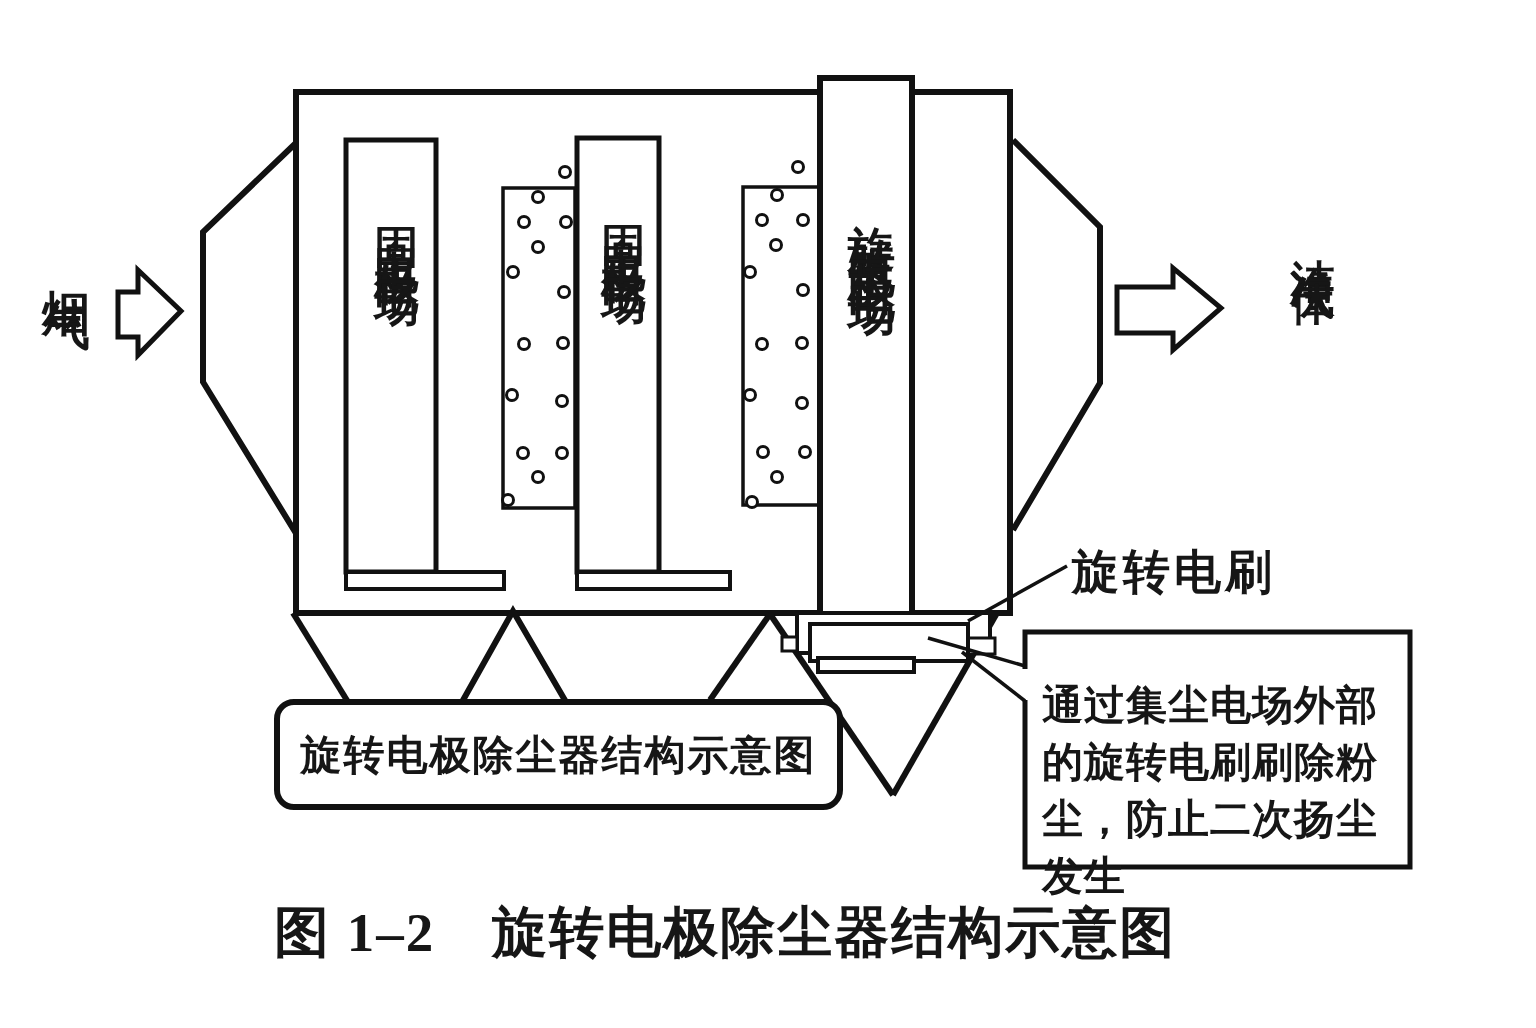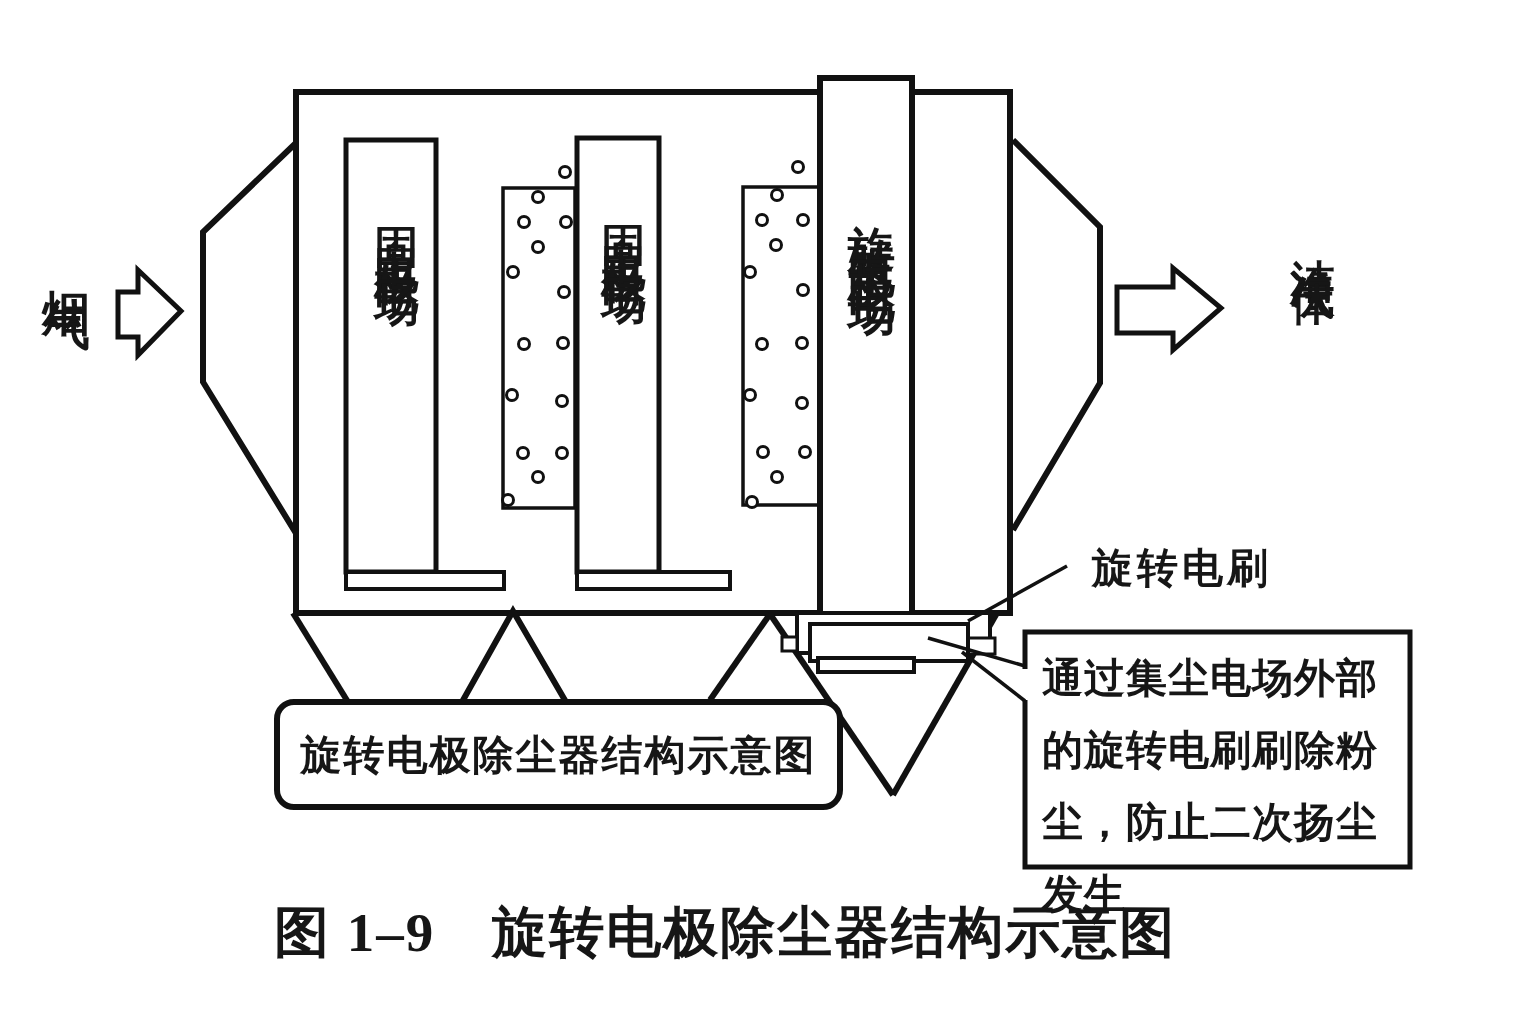--- a/index.html
+++ b/index.html
@@ -5,21 +5,21 @@
   html,body{margin:0;padding:0;background:#e8e8e8;}
   #stage{
     position:relative;width:1536px;height:1028px;background:#ffffff;
     font-family:"Liberation Sans",sans-serif;color:#111;overflow:hidden;
   }
   #linework{position:absolute;left:0;top:0;}
   .lbl{position:absolute;color:#161616;font-weight:bold;white-space:pre;}
   .vtext{writing-mode:vertical-rl;text-orientation:upright;}
   .center{display:flex;align-items:center;justify-content:center;white-space:nowrap;}
   .caption{font-family:"Liberation Serif",serif;text-align:center;letter-spacing:2px;}
-  .note{white-space:normal;line-height:72px;letter-spacing:1px;}
+  .note{white-space:normal;line-height:57px;letter-spacing:1px;margin-top:35px;}
 </style>
 </head>
 <body>
 
 <div id="stage">
 
   <svg id="linework" width="1536" height="1028" viewBox="0 0 1536 1028">
 
     <polyline points="297,142 203,232 203,382 297,535" fill="none" stroke="#111" stroke-width="6"></polyline>
 
@@ -111,20 +111,20 @@
   <div class="lbl vtext" style="left:34px;top:252px;font-size:48px;letter-spacing:13px;">烟气</div>
 
   <div class="lbl vtext" style="left:1284px;top:224px;font-size:44px;letter-spacing:8px;">洁净气体</div>
 
   <div class="lbl vtext" style="left:368px;top:193px;font-size:44px;letter-spacing:11px;">固定电极电场</div>
 
   <div class="lbl vtext" style="left:595px;top:191px;font-size:44px;letter-spacing:11px;">固定电极电场</div>
 
   <div class="lbl vtext" style="left:841px;top:187px;font-size:47px;letter-spacing:13px;">旋转电极电场</div>
 
-  <div class="lbl" style="left:1072px;top:541px;font-size:41px;letter-spacing:4px;margin-left:20px;">旋转电刷</div>
+  <div class="lbl" style="left:1072px;top:541px;font-size:47px;letter-spacing:4px;">旋转电刷</div>
 
   <div class="lbl center" style="left:277px;top:705px;width:563px;height:100px;font-size:41px;letter-spacing:2px;">旋转电极除尘器结构示意图</div>
 
   <div class="lbl note" style="left:1042px;top:642px;width:346px;font-size:41px;">通过集尘电场外部的旋转电刷刷除粉尘，防止二次扬尘发生</div>
 
-  <div class="lbl caption" style="left:200px;top:896px;width:1050px;font-size:55px;">图 1–9　旋转电极除尘器结构示意图</div>
+  <div class="lbl caption" style="left:200px;top:896px;width:1050px;font-size:55px;">图 1–2　旋转电极除尘器结构示意图</div>
 </div>
 
 </body></html>

